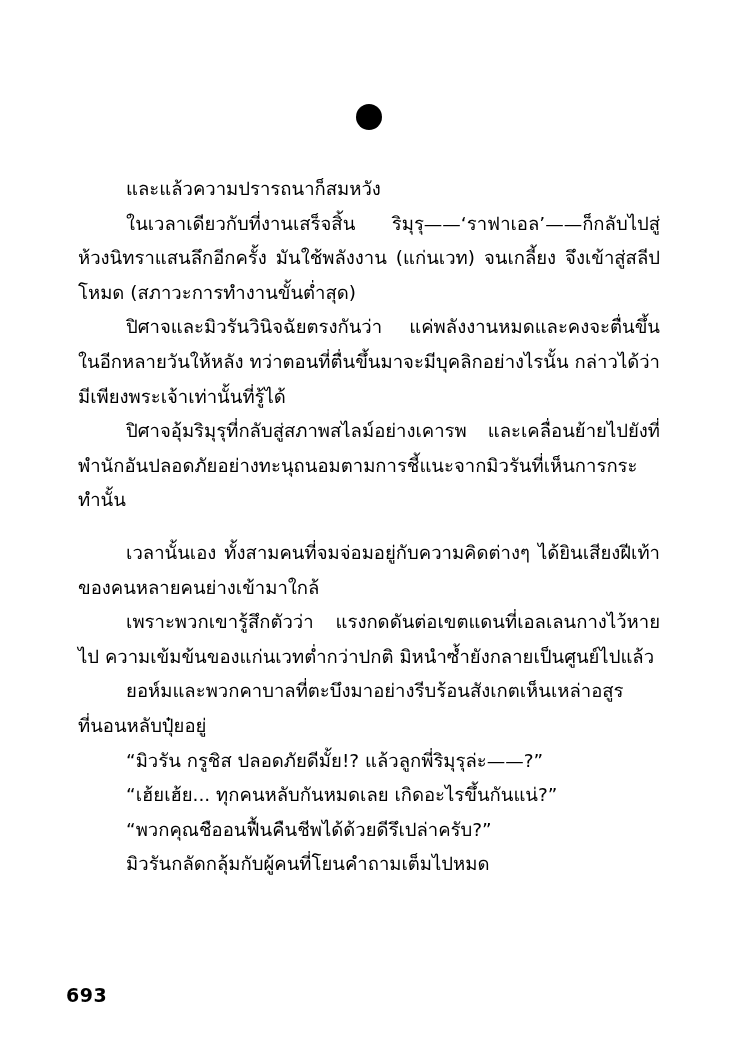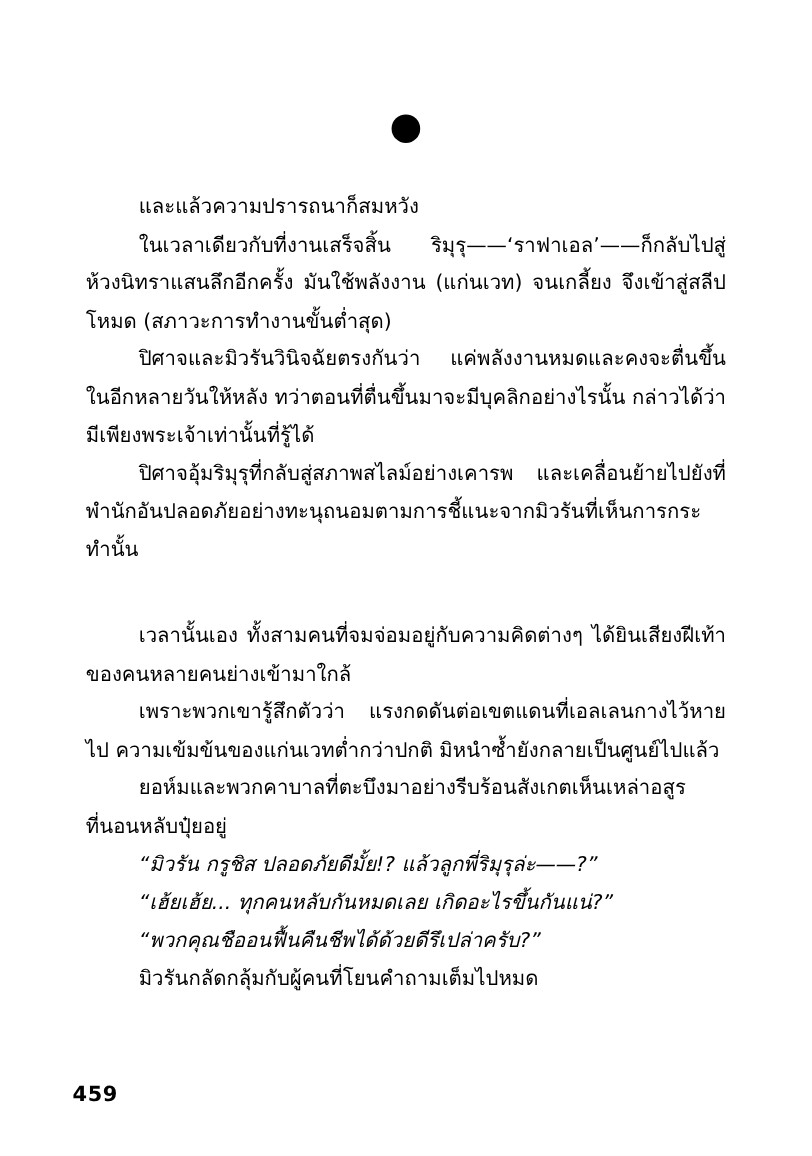--- a/index.html
+++ b/index.html
@@ -47,24 +47,23 @@
     line-height: 34.6px;
     text-align: justify;
     text-justify: inter-word;
     word-break: break-word;
   }
   .body-text p {
     margin: 0;
     text-indent: 2.6em;
   }
   .body-text p.gap {
-    margin-top: 44px;
+    margin-top: 18px;
   }
   .italic {
-    font-style: italic;
   }
   .bold {
     font-weight: normal;
   }
   .page-number {
     position: absolute;
     left: 66px;
     top: 984px;
     font-size: 19px;
     font-weight: bold;
@@ -100,15 +99,15 @@
 
     <p><span class="italic">“เฮ้ยเฮ้ย... ทุกคนหลับกันหมดเลย เกิดอะไรขึ้นกันแน่?”</span></p>
 
     <p><span class="italic">“พวกคุณชืออนฟื้นคืนชีพได้ด้วยดีรึเปล่าครับ?”</span></p>
 
     <p><span>มิวรันกลัดกลุ้มกับผู้คนที่โยนคำถามเต็มไปหมด</span></p>
 
 
   </div>
 
-  <div class="page-number">459</div>
+  <div class="page-number">693</div>
 
 </div>
 
 </body></html>

